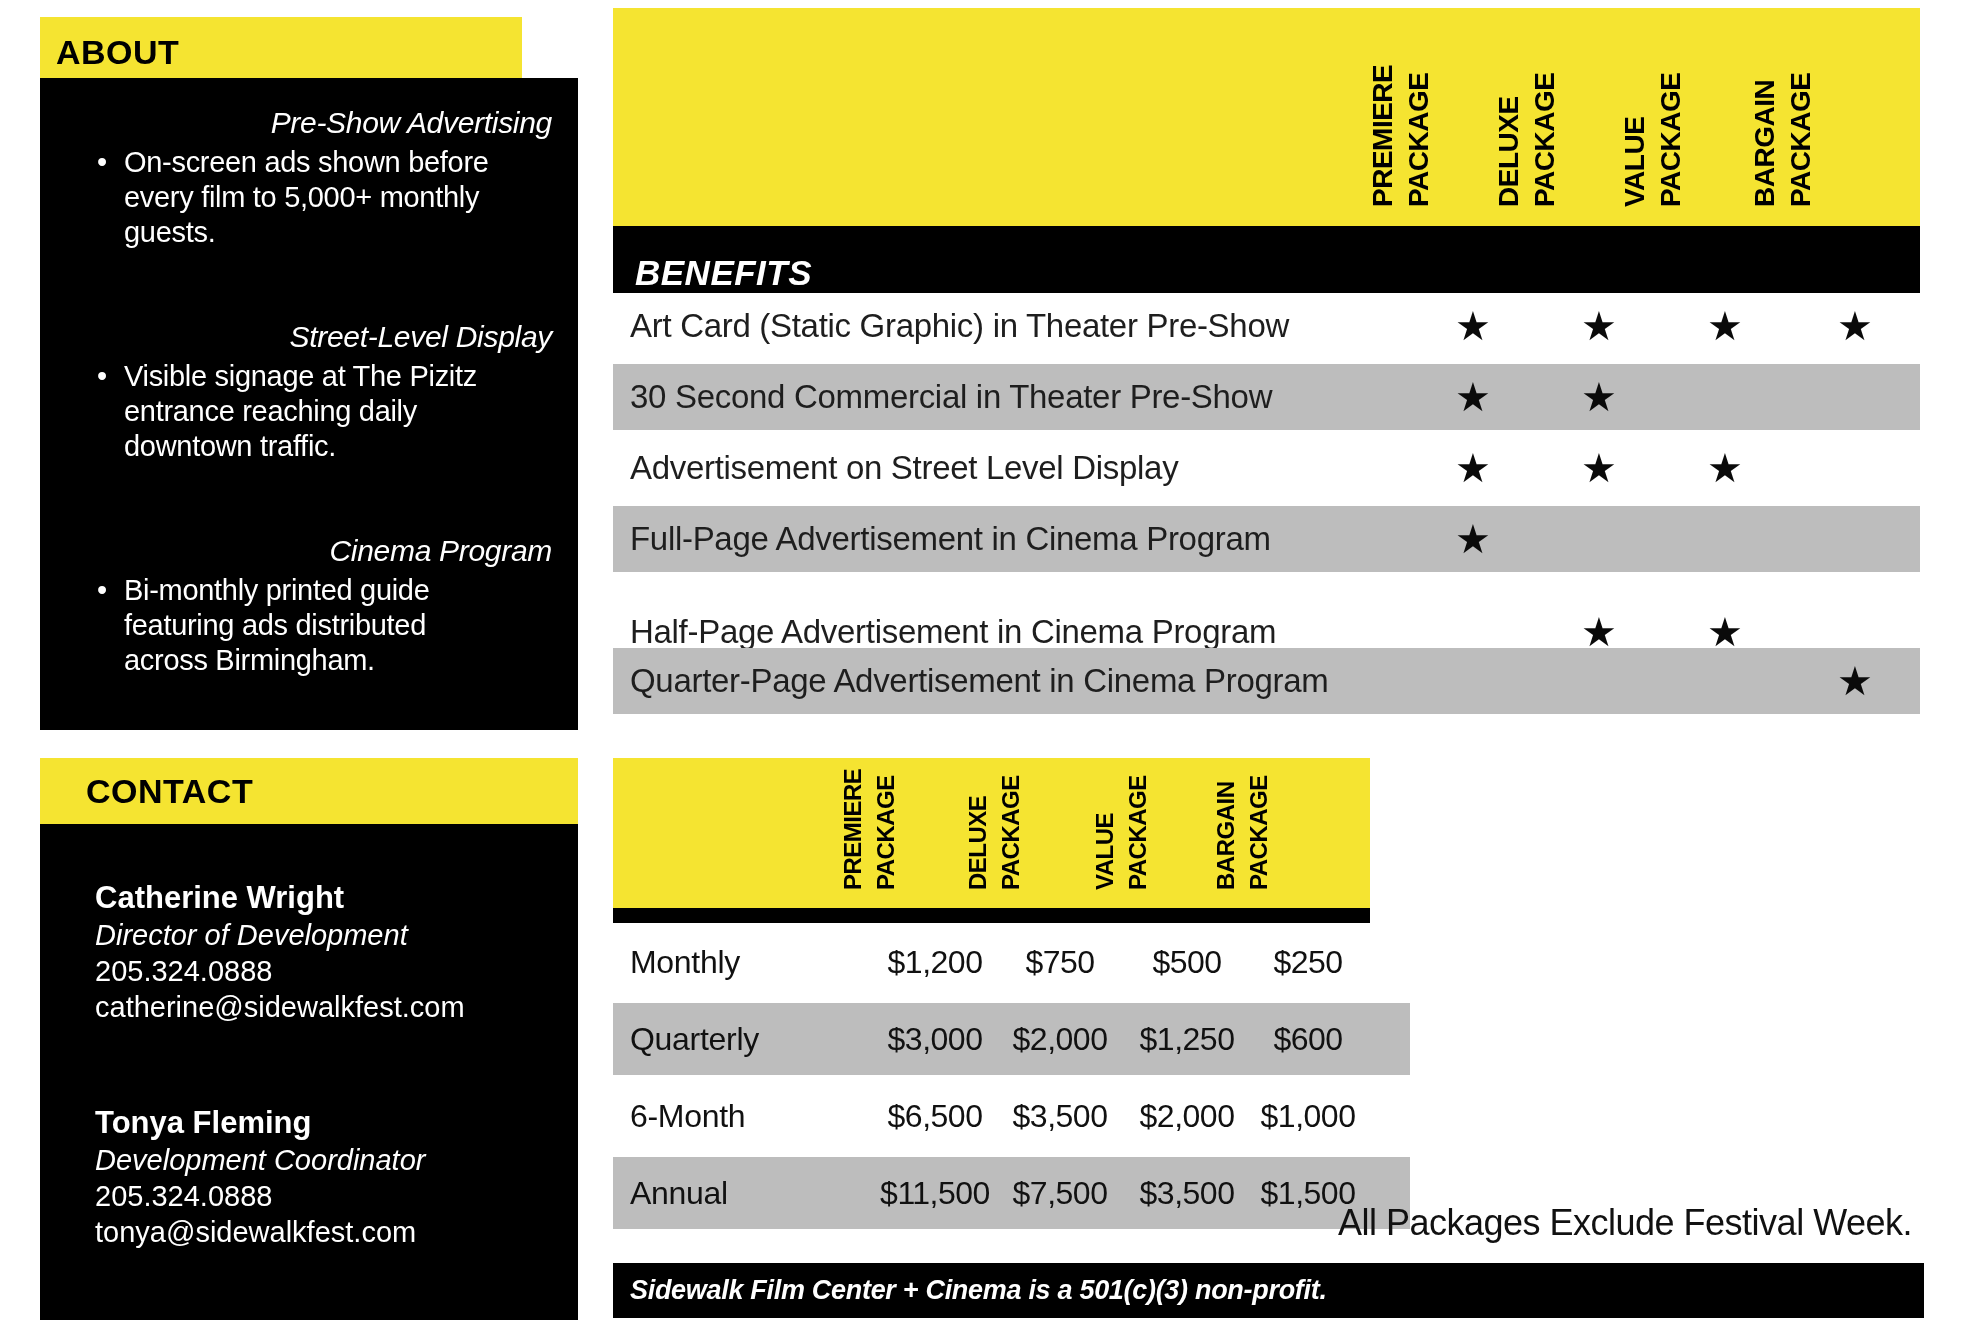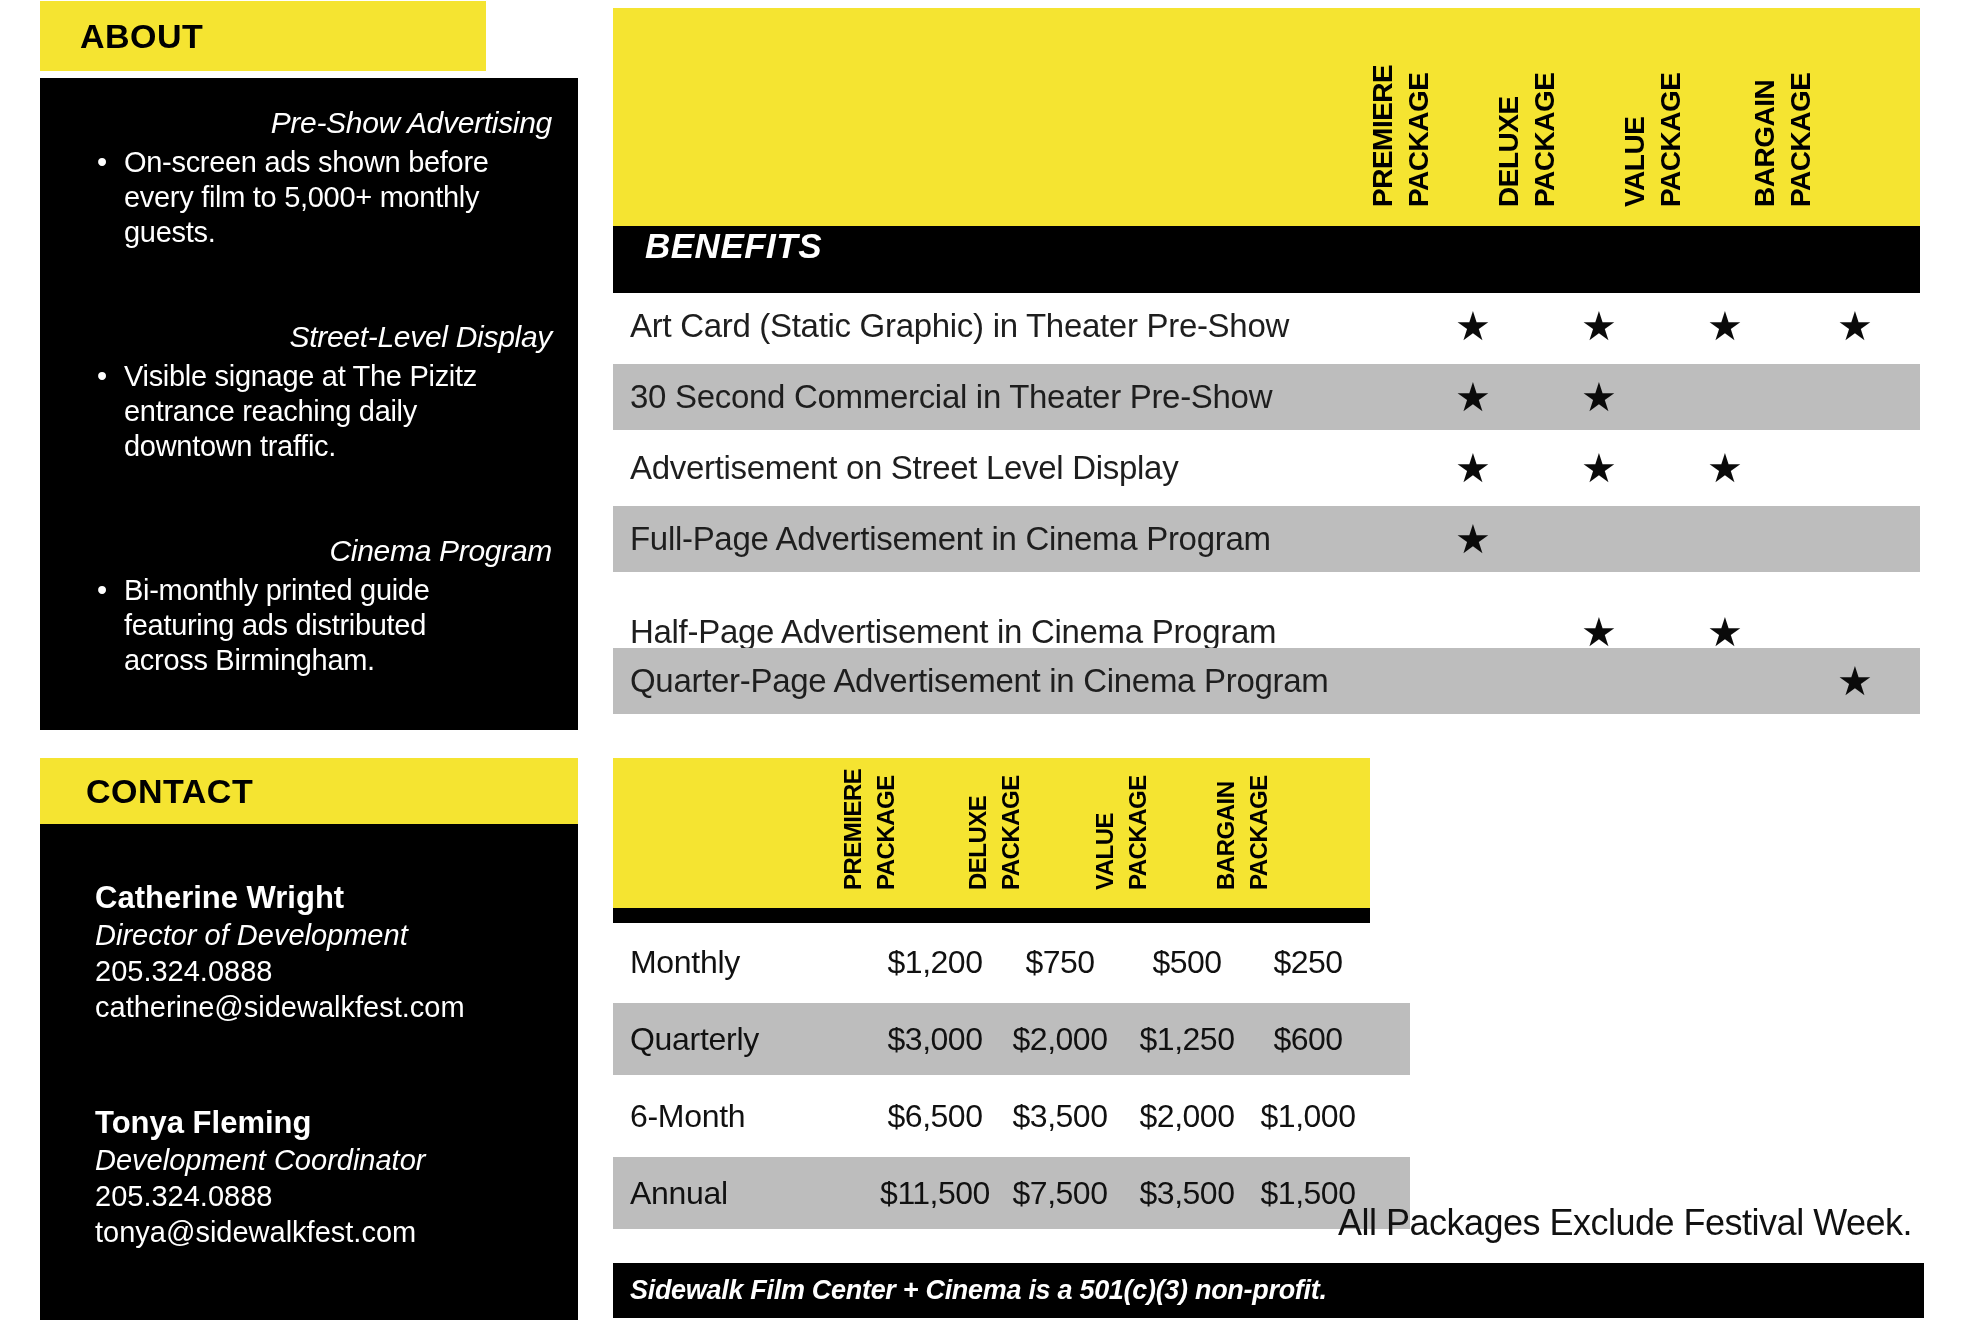--- a/index.html
+++ b/index.html
@@ -8,21 +8,21 @@
     font-family:"Liberation Sans", sans-serif; overflow:hidden; color:#000;
   }
   .abs { position:absolute; }
 
   
   .band {
     background:#f5e431; display:flex; align-items:center;
     font-weight:700; font-size:34px; letter-spacing:0.5px; color:#000;
     box-sizing:border-box;
   }
-  #about-header { left:40px; top:1px; width:446px; height:70px; padding-left:40px; }
+  #about-header { left:40px; top:17px; width:482px; height:70px; padding-left:16px; }
   #contact-header { left:40px; top:758px; width:538px; height:66px; padding-left:46px; }
 
   .black-box { background:#000; color:#fff; box-sizing:border-box; }
   #about-body { left:40px; top:78px; width:538px; height:652px; padding:26px 26px 0 40px; }
   #contact-body { left:40px; top:824px; width:538px; height:496px; padding:54px 20px 0 55px; }
 
   .section { }
   .section + .section { margin-top:68px; }
   .section-title { font-style:italic; font-size:30px; line-height:37px; letter-spacing:-0.3px;text-align:right; }
   .bullet-row { display:flex; margin-top:4px; }
@@ -41,21 +41,21 @@
   .pkg-rot {
     position:absolute; white-space:nowrap; font-weight:700;
     transform:rotate(-90deg); transform-origin:left bottom;
     text-align:left; color:#000;
   }
   .pkg-rot.big div { font-size:28px; line-height:36px; letter-spacing:-0.5px; }
   .pkg-rot.small div { font-size:24px; line-height:33px; letter-spacing:-0.5px; }
 
   #benefits-bar {
     left:613px; top:226px; width:1307px; height:67px; background:#000;
-    color:#fff; display:flex; align-items:flex-start; padding-left:32px;
+    color:#fff; display:flex; align-items:flex-end; padding-left:22px;
     font-size:35px; font-weight:700; font-style:italic; box-sizing:border-box;
     letter-spacing:0.5px;
   }
 
   .b-row { position:absolute; left:613px; width:1307px; height:66px; }
   .b-row.gray { background:#bdbdbd; }
   .b-label {
     position:absolute; left:17px; top:0; height:66px; display:flex; align-items:center;
     font-size:33px; color:#1e1e1e; letter-spacing:-0.3px; white-space:nowrap;
   }

